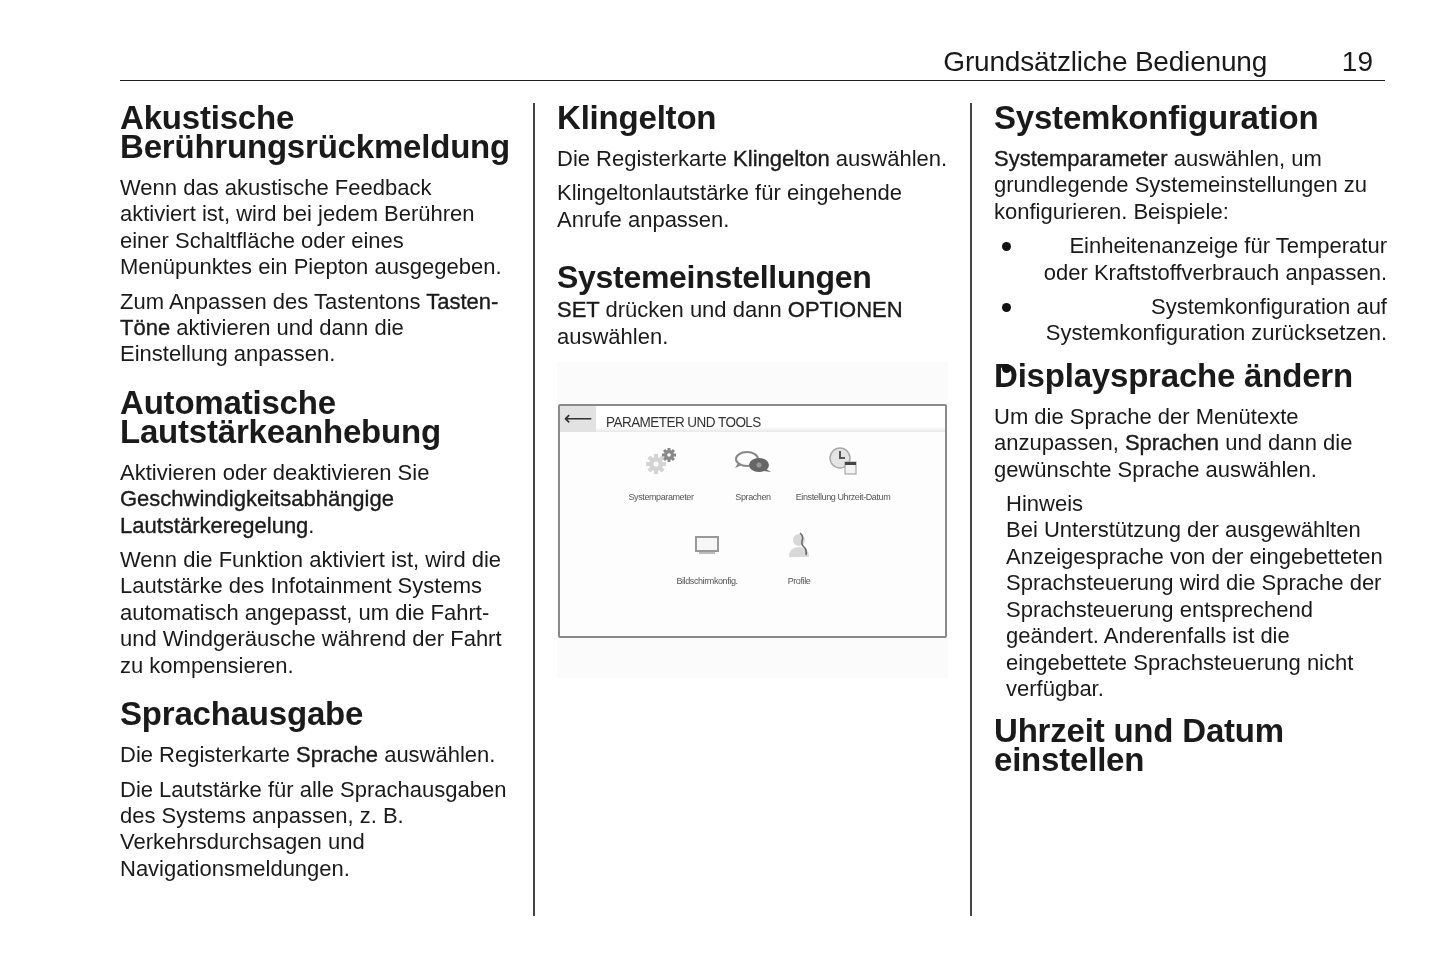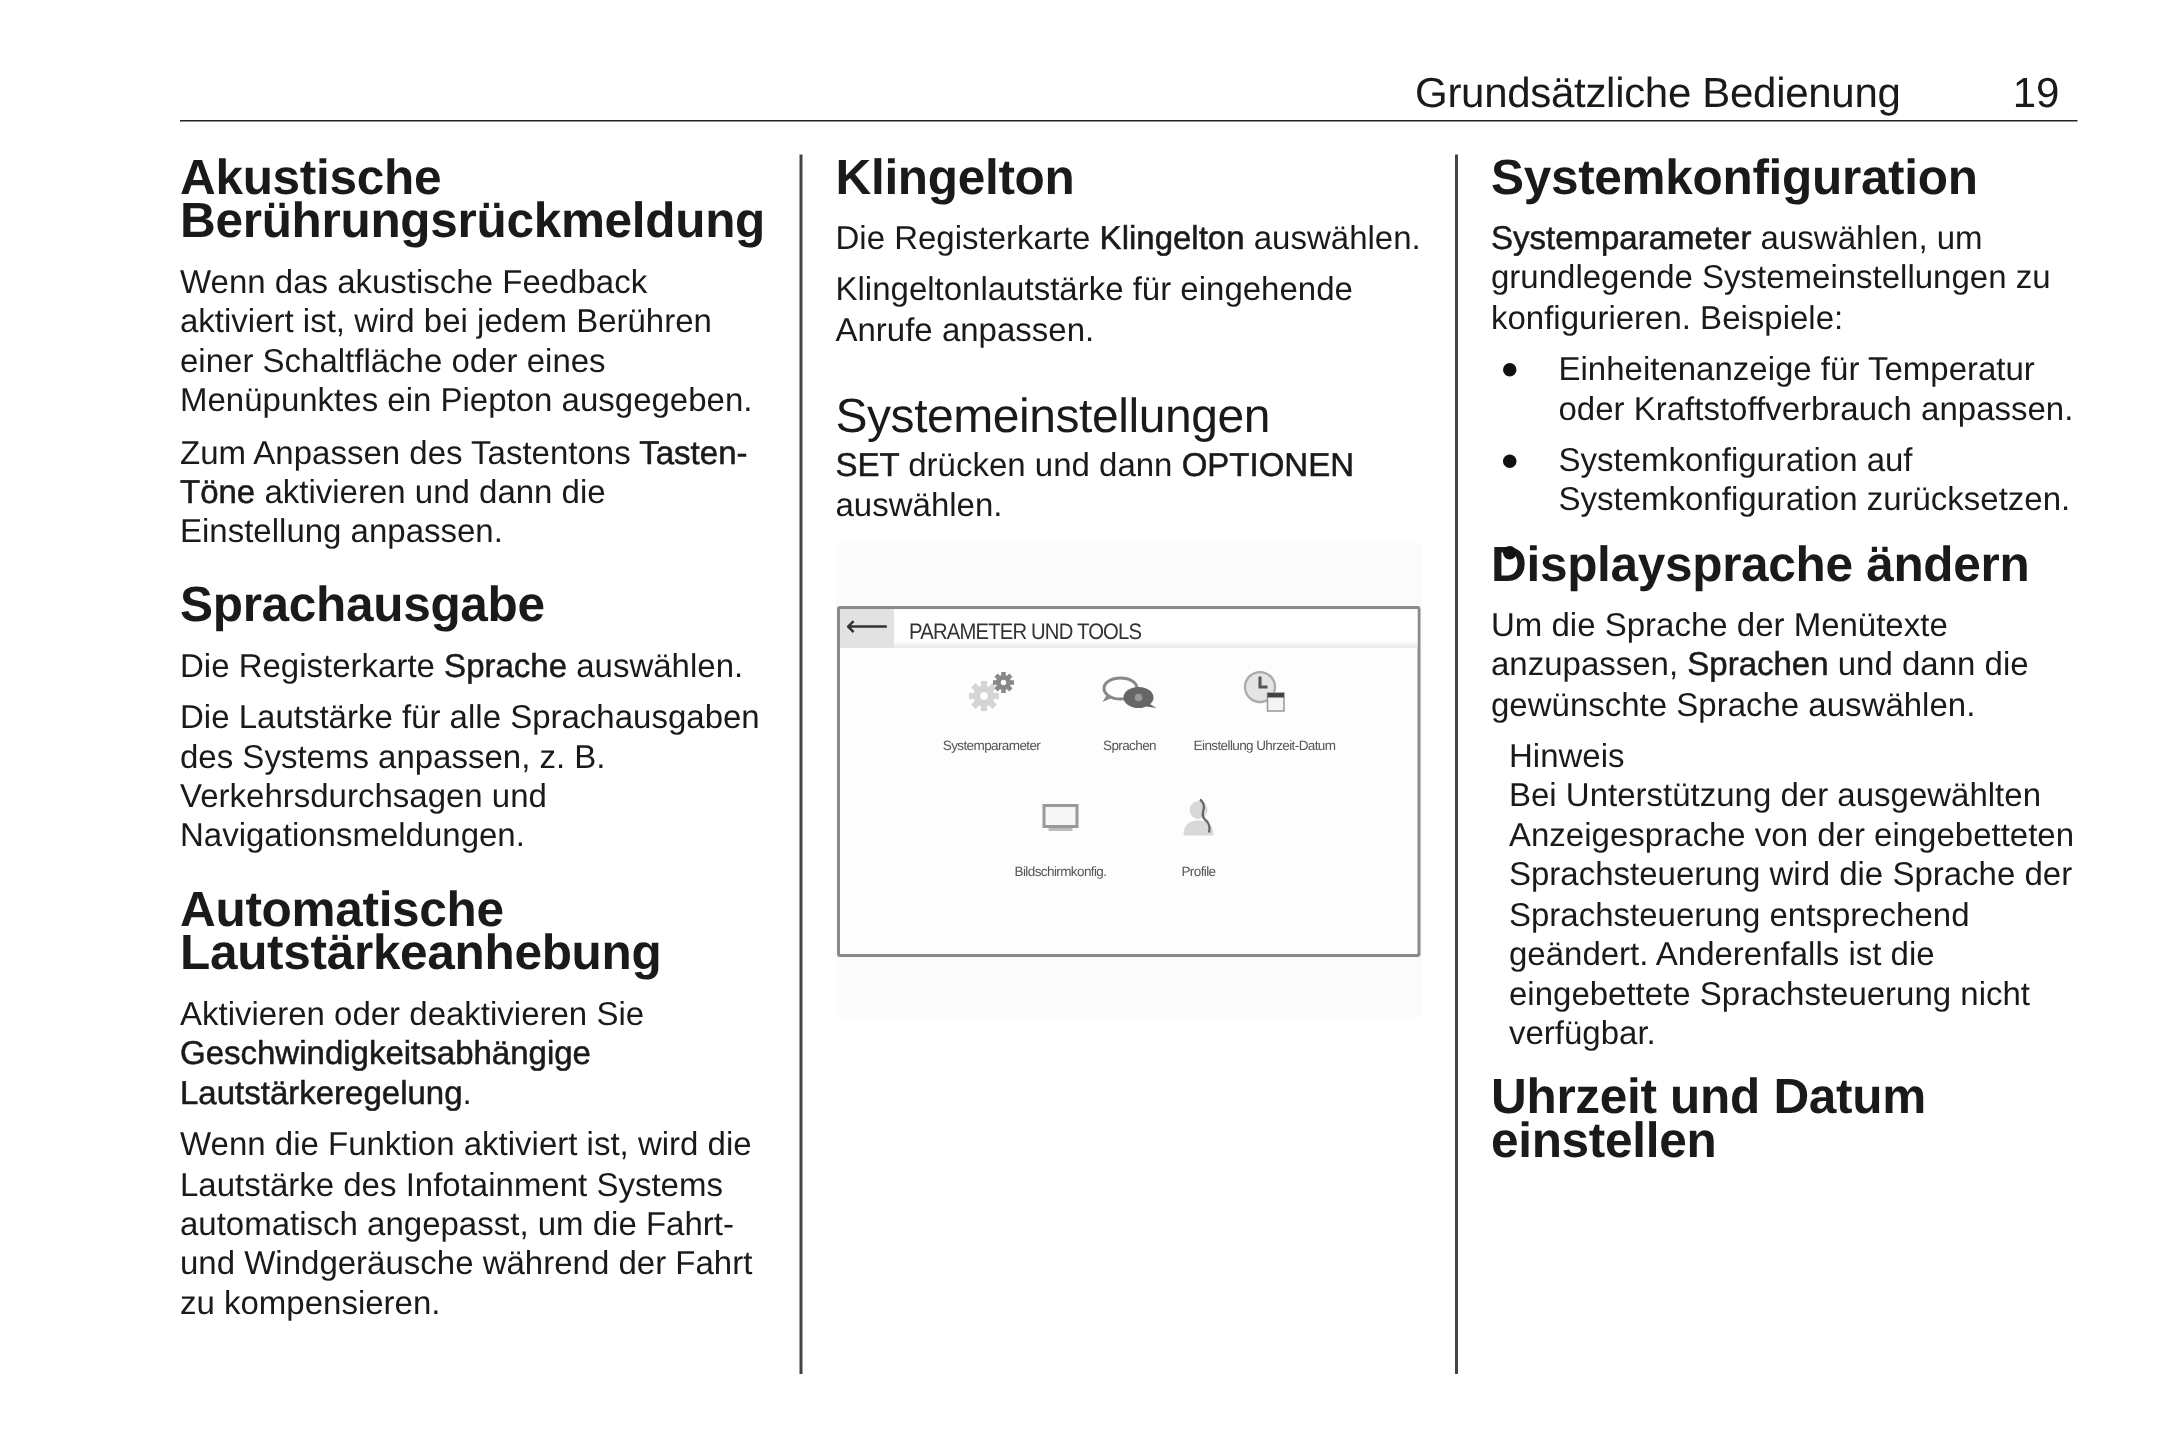--- a/index.html
+++ b/index.html
@@ -10,25 +10,25 @@
   .header-title { position: absolute; right: 118px; top: 6px; font-size: 28px; letter-spacing: -0.2px; }
   .header-page { position: absolute; right: 12px; top: 6px; font-size: 28px; }
   .col { position: absolute; top: 103px; width: 392px; font-size: 22px; line-height: 26.4px; }
   .col1 { left: 120px; }
   .col2 { left: 557px; }
   .col3 { left: 994px; width: 393px; }
   .divider { position: absolute; top: 103px; width: 1.5px; height: 813px; background: #444; }
   .div1 { left: 533px; }
   .div2 { left: 970px; }
   h2 { font-size: 33px; font-weight: bold; margin: 0 0 14px 0; line-height: 29px; letter-spacing: -0.2px; }
-  h1 { font-size: 32px; font-weight: normal; margin: 0 0 2px 0; line-height: 36px; letter-spacing: -0.3px; }
+  h1 { font-size: 32px; font-weight: bold; margin: 0 0 2px 0; line-height: 36px; letter-spacing: -0.3px; }
   p { margin: 0 0 8px 0; }
   .sec { margin-bottom: 20px; }
   .b { font-weight: normal; -webkit-text-stroke: 0.35px #1a1a1a; }
-  ul.bullets { list-style: none; margin: 0 0 6px 0; padding: 0; }
+  ul.bullets { list-style: none; margin: 0 0 6px 0; padding: 0; text-align: right; }
   ul.bullets li { position: relative; padding-left: 45px; margin-bottom: 8px; }
   ul.bullets li .dot { position: absolute; left: 8px; top: 9px; width: 9px; height: 9px; border-radius: 50%; background: #111; }
   .note { padding-left: 12px; margin-bottom: 12px; }
   .note-title { display: block; }
 
   
   .figure { position: relative; width: 391px; height: 316px; background: #fbfbfb; margin-top: 12px; }
   .screen { position: absolute; left: 1px; top: 42px; width: 385px; height: 230px;
             border: 2px solid #8a8a8a; border-radius: 2px; background: #fdfdfd; }
   .screen-head { position: absolute; left: 0; top: 0; right: 0; height: 26px;
@@ -58,36 +58,36 @@
       <span>Akustische</span><br>
       <span>Berührungsrückmeldung</span>
     </h2>
     <p style="width:390px;">Wenn das akustische Feedback aktiviert ist, wird bei jedem Berühren einer Schaltfläche oder eines Menüpunktes ein Piepton ausgegeben.</p>
     <p>
       <span>Zum Anpassen des Tastentons </span><span class="b">Tasten-Töne</span><span> aktivieren und dann die Einstellung anpassen.</span>
     </p>
   </div>
 
   <div class="sec">
-    <h2>Sprachausgabe</h2>
-    <p>
-      <span>Die Registerkarte </span><span class="b">Sprache</span><span> auswählen.</span>
-    </p>
-    <p>Die Lautstärke für alle Sprachausgaben des Systems anpassen, z. B. Verkehrsdurchsagen und Navigationsmeldungen.</p>
-  </div>
-
-  <div class="sec">
     <h2>
       <span>Automatische</span><br>
       <span>Lautstärkeanhebung</span>
     </h2>
     <p>
       <span>Aktivieren oder deaktivieren Sie </span><span class="b">Geschwindigkeitsabhängige Lautstärkeregelung</span><span>.</span>
     </p>
     <p>Wenn die Funktion aktiviert ist, wird die Lautstärke des Infotainment Systems automatisch angepasst, um die Fahrt- und Windgeräusche während der Fahrt zu kompensieren.</p>
+  </div>
+
+  <div class="sec">
+    <h2>Sprachausgabe</h2>
+    <p>
+      <span>Die Registerkarte </span><span class="b">Sprache</span><span> auswählen.</span>
+    </p>
+    <p>Die Lautstärke für alle Sprachausgaben des Systems anpassen, z. B. Verkehrsdurchsagen und Navigationsmeldungen.</p>
   </div>
 </div>
 
 <div class="col col2">
   <div class="sec" style="margin-bottom:26px;">
     <h2>Klingelton</h2>
     <p>
       <span>Die Registerkarte </span><span class="b">Klingelton</span><span> auswählen.</span>
     </p>
     <p>Klingeltonlautstärke für eingehende Anrufe anpassen.</p>

